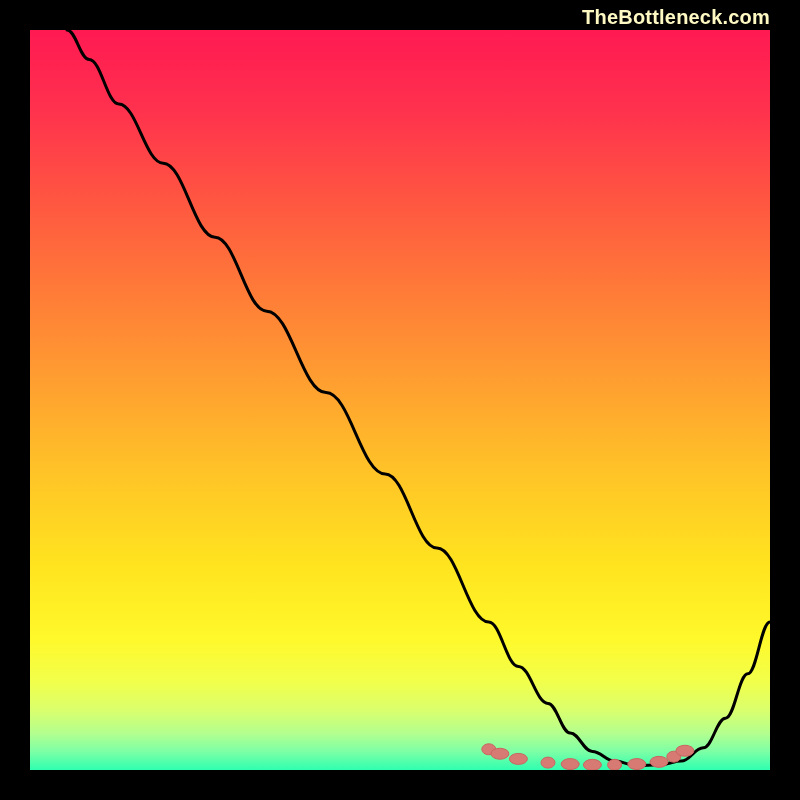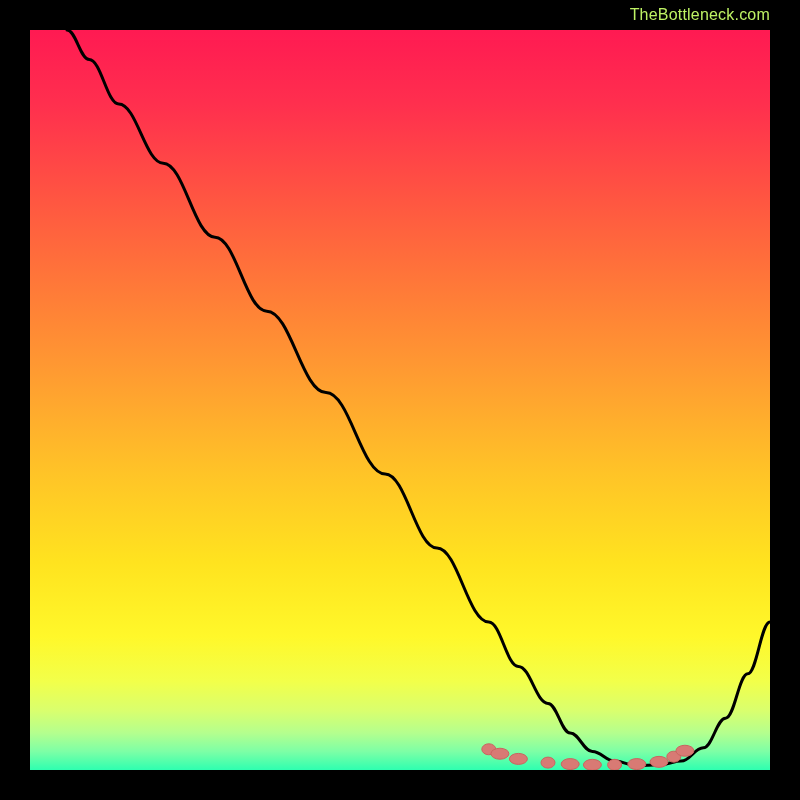--- a/index.html
+++ b/index.html
@@ -16,23 +16,23 @@
     top: 30px;
     width: 740px;
     height: 740px;
     background: #000;
   }
   .watermark {
     position: absolute;
     top: 6px;
     right: 30px;
     font-family: Arial, Helvetica, sans-serif;
-    font-size: 16px;
-    font-weight: 400;
-    color: #bef264;
+    font-size: 20px;
+    font-weight: 700;
+    color: #fef9c3;
     letter-spacing: 0.2px;
   }
   svg {
     display: block;
   }
 </style>
 </head>
 <body>
 
 <div class="frame">

